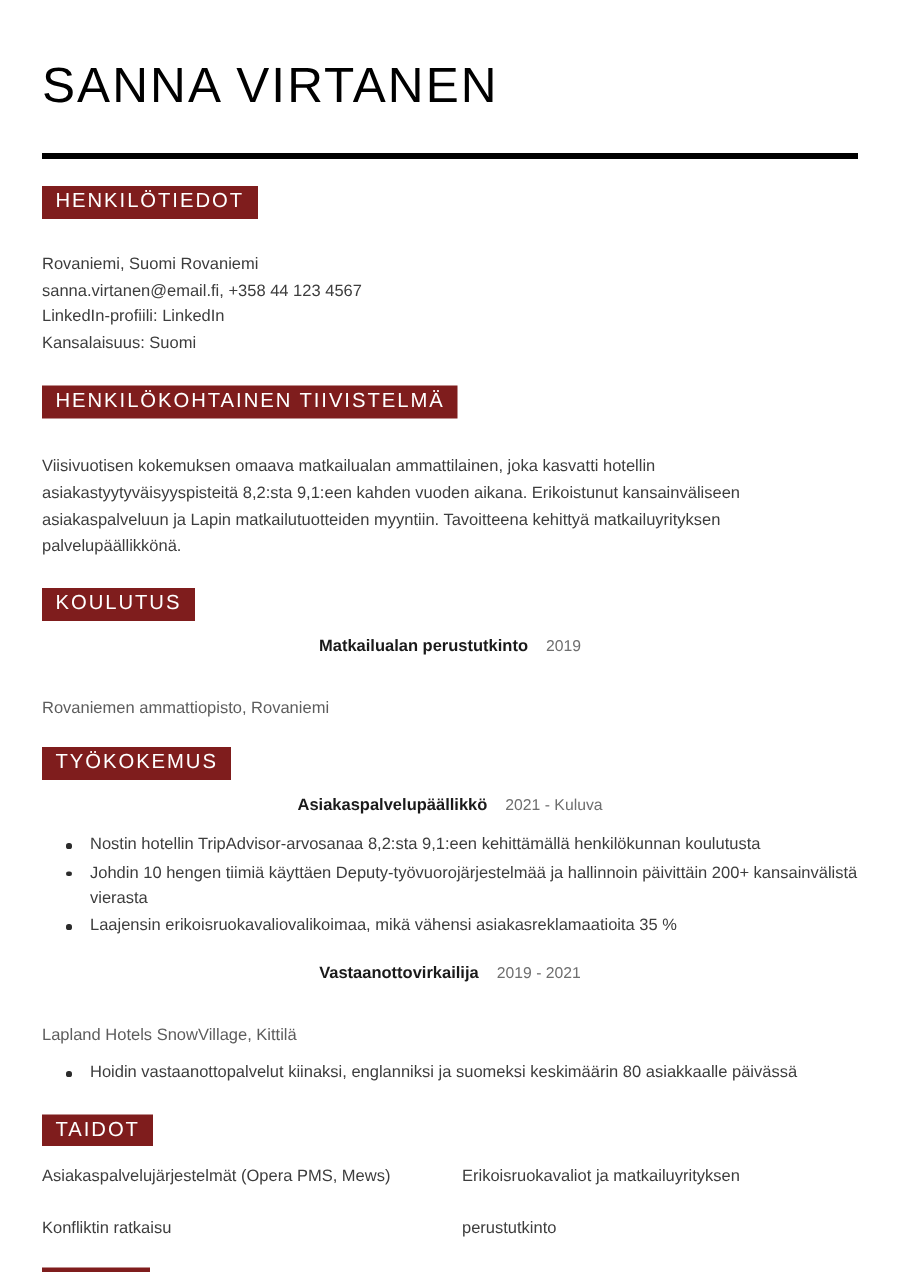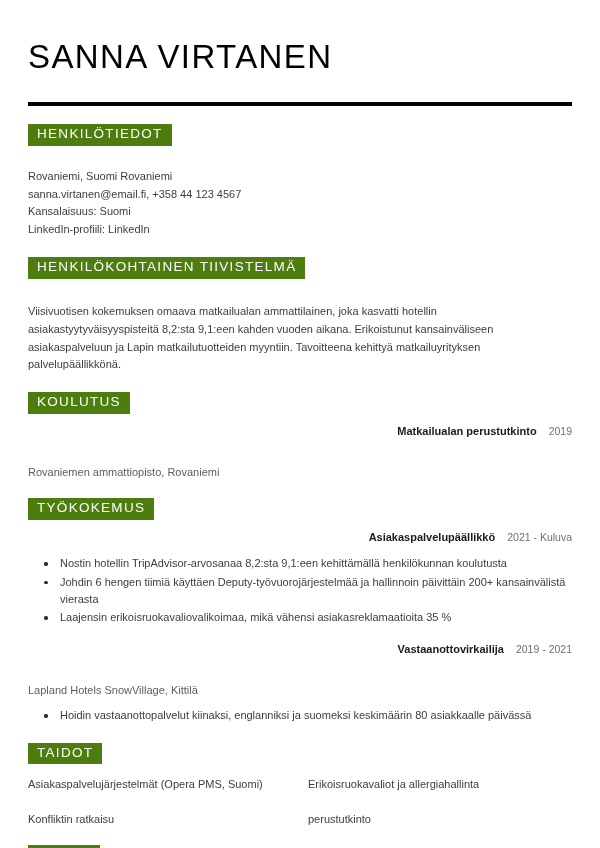--- a/index.html
+++ b/index.html
@@ -40,21 +40,21 @@
     background: #000000;
     width: 100%;
   }
 
   
   .section {
     margin-top: 18px;
   }
   .sec-head {
     display: inline-block;
-    background: #4d7c0f;
+    background: #7f1d1d;
     color: #ffffff;
     font-size: 13.5px;
     font-weight: 400;
     letter-spacing: 1.3px;
     padding: 3px 9px 4px 9px;
     line-height: 1.1;
   }
 
   
   .contact-block {
@@ -74,21 +74,21 @@
     color: #3d3d3d;
     max-width: 540px;
   }
 
   
   .entry {
     margin-top: 10px;
   }
   .entry-top {
     display: flex;
-    justify-content: flex-end;
+    justify-content: center;
     align-items: baseline;
   }
   .entry-title {
     font-size: 11px;
     font-weight: bold;
     color: #1a1a1a;
     line-height: 1.45;
   }
   .entry-date {
     font-size: 10.5px;
@@ -166,22 +166,22 @@
 <div class="page">
 
   <h1 class="name">SANNA VIRTANEN</h1>
   <div class="name-rule"></div>
 
   <div class="section">
     <div class="sec-head">HENKILÖTIEDOT</div>
     <div class="contact-block">
       <div class="contact-line">Rovaniemi, Suomi Rovaniemi</div>
       <div class="contact-line">sanna.virtanen@email.fi, +358 44 123 4567</div>
+      <div class="contact-line">LinkedIn-profiili: LinkedIn</div>
       <div class="contact-line">Kansalaisuus: Suomi</div>
-      <div class="contact-line">LinkedIn-profiili: LinkedIn</div>
     </div>
   </div>
 
   <div class="section">
     <div class="sec-head">HENKILÖKOHTAINEN TIIVISTELMÄ</div>
     <p class="summary">Viisivuotisen kokemuksen omaava matkailualan ammattilainen, joka kasvatti hotellin asiakastyytyväisyyspisteitä 8,2:sta 9,1:een kahden vuoden aikana. Erikoistunut kansainväliseen asiakaspalveluun ja Lapin matkailutuotteiden myyntiin. Tavoitteena kehittyä matkailuyrityksen palvelupäällikkönä.</p>
   </div>
 
   <div class="section">
     <div class="sec-head">KOULUTUS</div>
@@ -197,42 +197,42 @@
   <div class="section">
     <div class="sec-head">TYÖKOKEMUS</div>
 
     <div class="entry">
       <div class="entry-top">
         <div class="entry-title">Asiakaspalvelupäällikkö</div>
         <div class="entry-date">2021 - Kuluva</div>
       </div>
       <ul class="bullets">
         <li>Nostin hotellin TripAdvisor-arvosanaa 8,2:sta 9,1:een kehittämällä henkilökunnan koulutusta</li>
-        <li>Johdin 6 hengen tiimiä käyttäen Deputy-työvuorojärjestelmää ja hallinnoin päivittäin 200+ kansainvälistä vierasta</li>
+        <li>Johdin 10 hengen tiimiä käyttäen Deputy-työvuorojärjestelmää ja hallinnoin päivittäin 200+ kansainvälistä vierasta</li>
         <li>Laajensin erikoisruokavaliovalikoimaa, mikä vähensi asiakasreklamaatioita 35 %</li>
       </ul>
     </div>
 
     <div class="entry" style="margin-top:15px;">
       <div class="entry-top">
         <div class="entry-title">Vastaanottovirkailija</div>
         <div class="entry-date">2019 - 2021</div>
       </div>
       <div class="entry-sub">Lapland Hotels SnowVillage, Kittilä</div>
       <ul class="bullets">
         <li>Hoidin vastaanottopalvelut kiinaksi, englanniksi ja suomeksi keskimäärin 80 asiakkaalle päivässä</li>
       </ul>
     </div>
   </div>
 
   <div class="section">
     <div class="sec-head">TAIDOT</div>
     <div class="skills-grid">
-      <div class="skill-item">Asiakaspalvelujärjestelmät (Opera PMS, Suomi)</div>
-      <div class="skill-item">Erikoisruokavaliot ja allergiahallinta</div>
+      <div class="skill-item">Asiakaspalvelujärjestelmät (Opera PMS, Mews)</div>
+      <div class="skill-item">Erikoisruokavaliot ja matkailuyrityksen</div>
       <div class="skill-item">Konfliktin ratkaisu</div>
       <div class="skill-item">perustutkinto</div>
     </div>
   </div>
 
   <div class="section">
     <div class="sec-head">KIELET</div>
     <div class="lang-grid">
       <div class="lang-item">
         <div class="lang-name">englanti</div>

